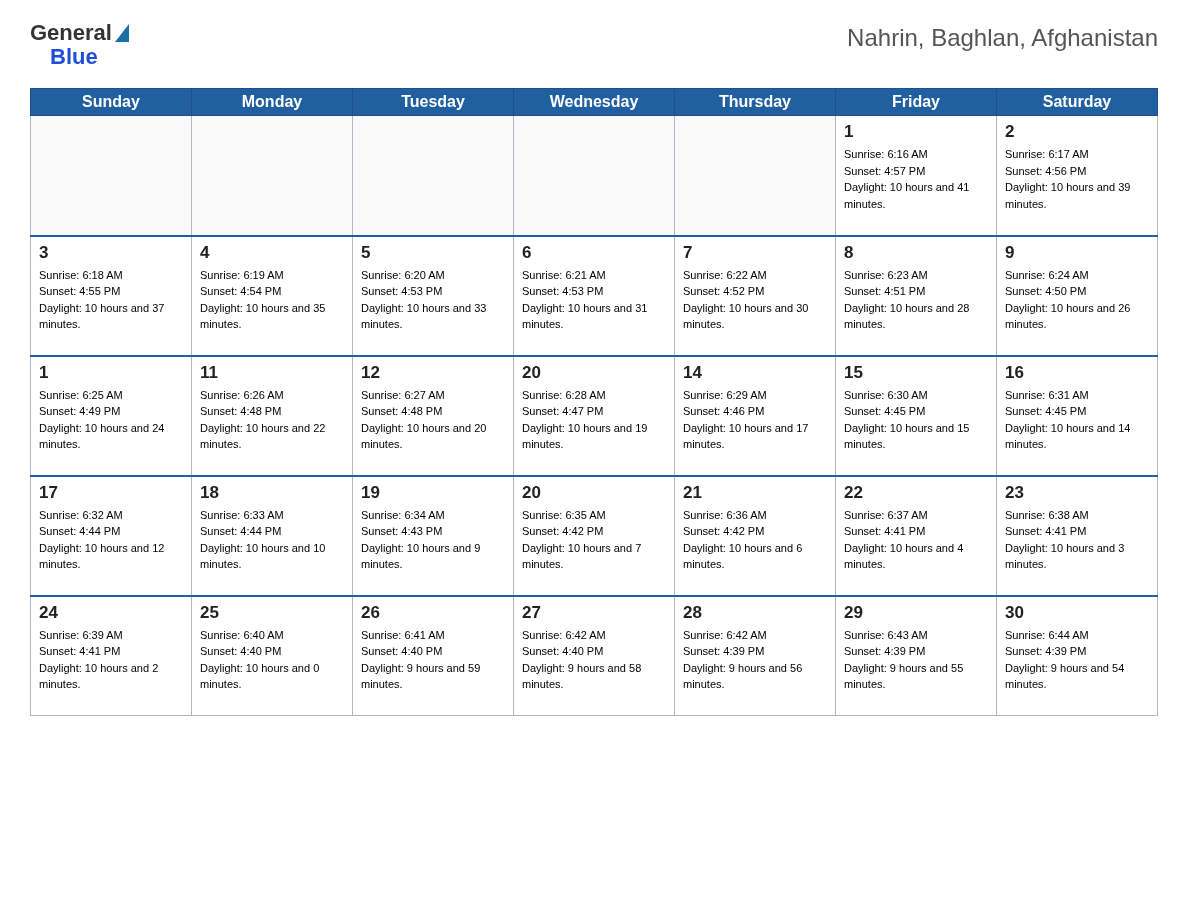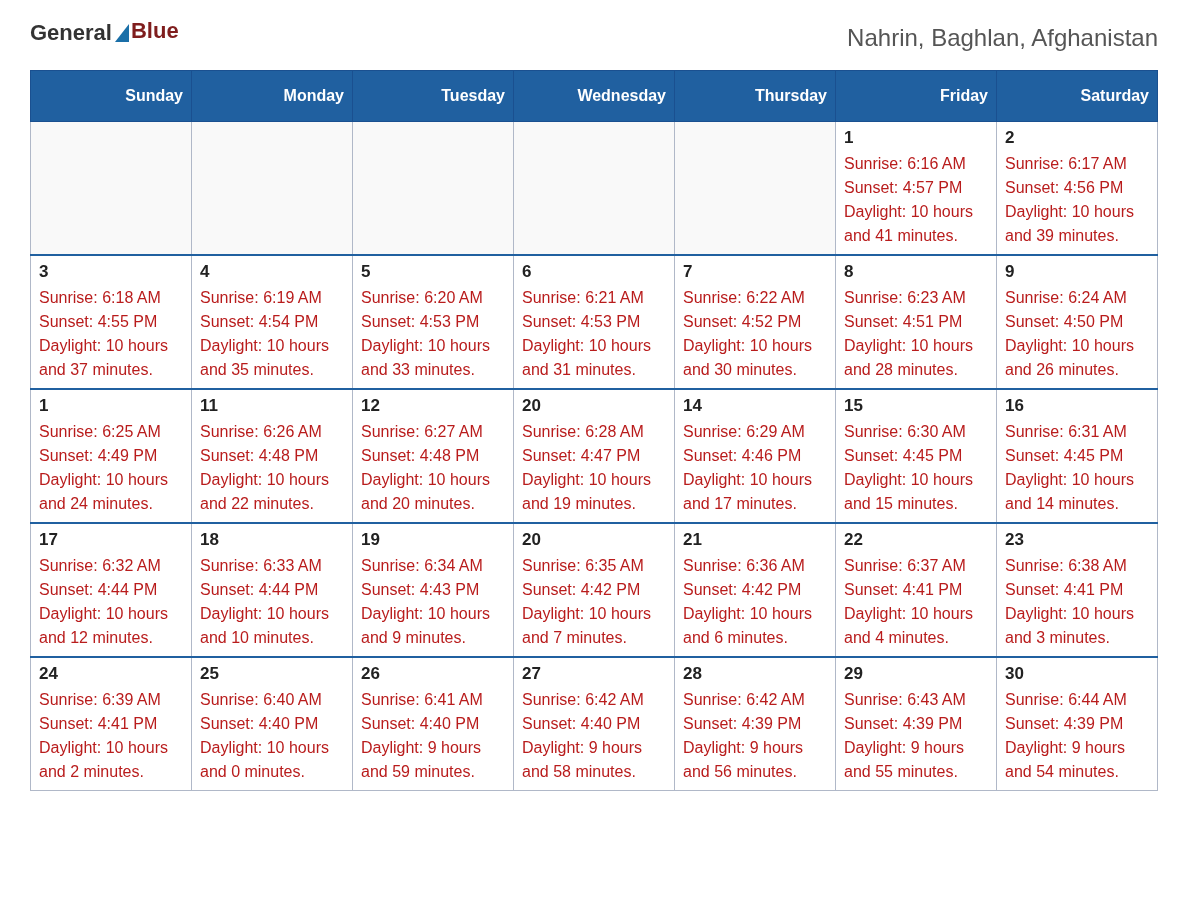--- a/index.html
+++ b/index.html
@@ -12,21 +12,21 @@
       min-height: 918px;
     }
     .header {
       display: flex;
       justify-content: space-between;
       align-items: flex-start;
       margin-bottom: 18px;
     }
     .logo {
       display: flex;
-      flex-direction: row;
+      flex-direction: column;
       align-items: flex-start;
     }
     .logo-top {
       display: flex;
       align-items: center;
     }
     .logo-general {
       font-size: 22px;
       font-weight: bold;
       color: #333;
@@ -35,23 +35,23 @@
       width: 0;
       height: 0;
       border-left: 14px solid transparent;
       border-bottom: 18px solid #1a6fa8;
       margin-left: 3px;
       margin-bottom: 0px;
     }
     .logo-blue {
       font-size: 22px;
       font-weight: bold;
-      color: #7f1d1d;
+      color: #1d4ed8;
       margin-top: -2px;
-      margin-left: 2px;
+      margin-left: 20px;
     }
     .title-section {
       text-align: right;
     }
     .month-title {
       font-size: 48px;
       font-weight: normal;
       color: #222;
       line-height: 1.1;
     }
@@ -63,42 +63,42 @@
     .calendar {
       width: 100%;
       border-collapse: collapse;
       border: 1px solid #b0b8c8;
     }
     .calendar th {
       background-color: #2060a0;
       color: #fff;
       font-size: 16px;
       font-weight: bold;
-      padding: 16px 8px;
-      text-align: right;
+      padding: 4px 8px;
+      text-align: center;
       border: 1px solid #1a5090;
     }
     .calendar td {
       border: 1px solid #b0b8c8;
       vertical-align: top;
       padding: 6px 8px;
       width: 14.28%;
       min-height: 110px;
       height: 120px;
     }
     .day-number {
       font-size: 17px;
       font-weight: bold;
       color: #222;
       display: block;
       margin-bottom: 4px;
     }
     .day-info {
-      font-size: 16px;
-      color: #b91c1c;
+      font-size: 11px;
+      color: #000000;
       line-height: 1.5;
     }
     .empty-cell {
       background: #f9f9f9;
     }
     .row-divider td {
       border-top: 2px solid #2060a0;
     }
   </style>
 </head>

